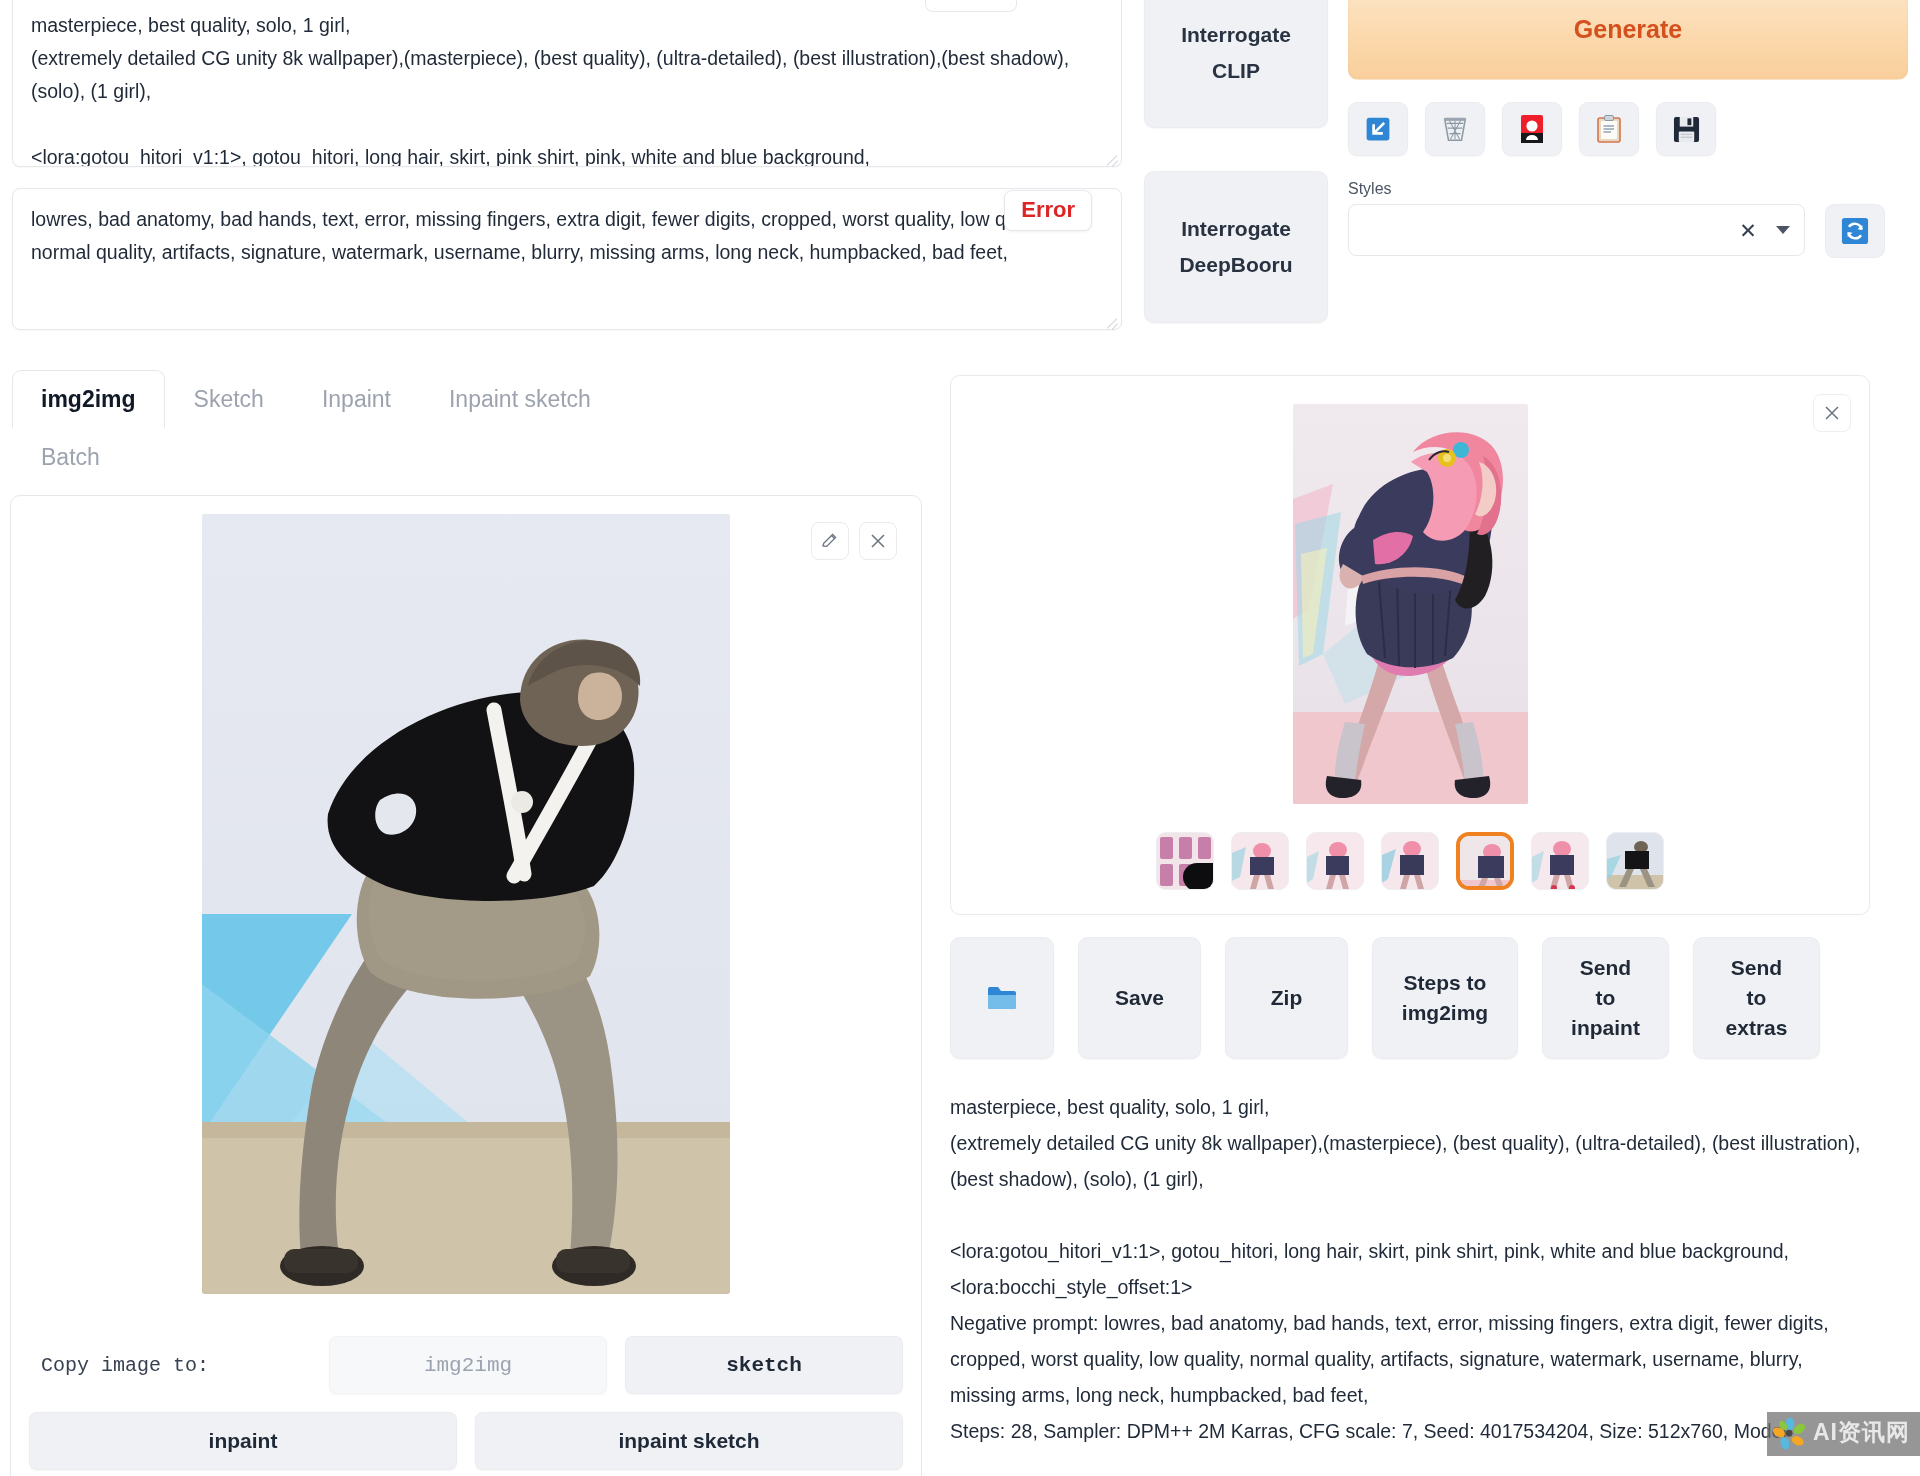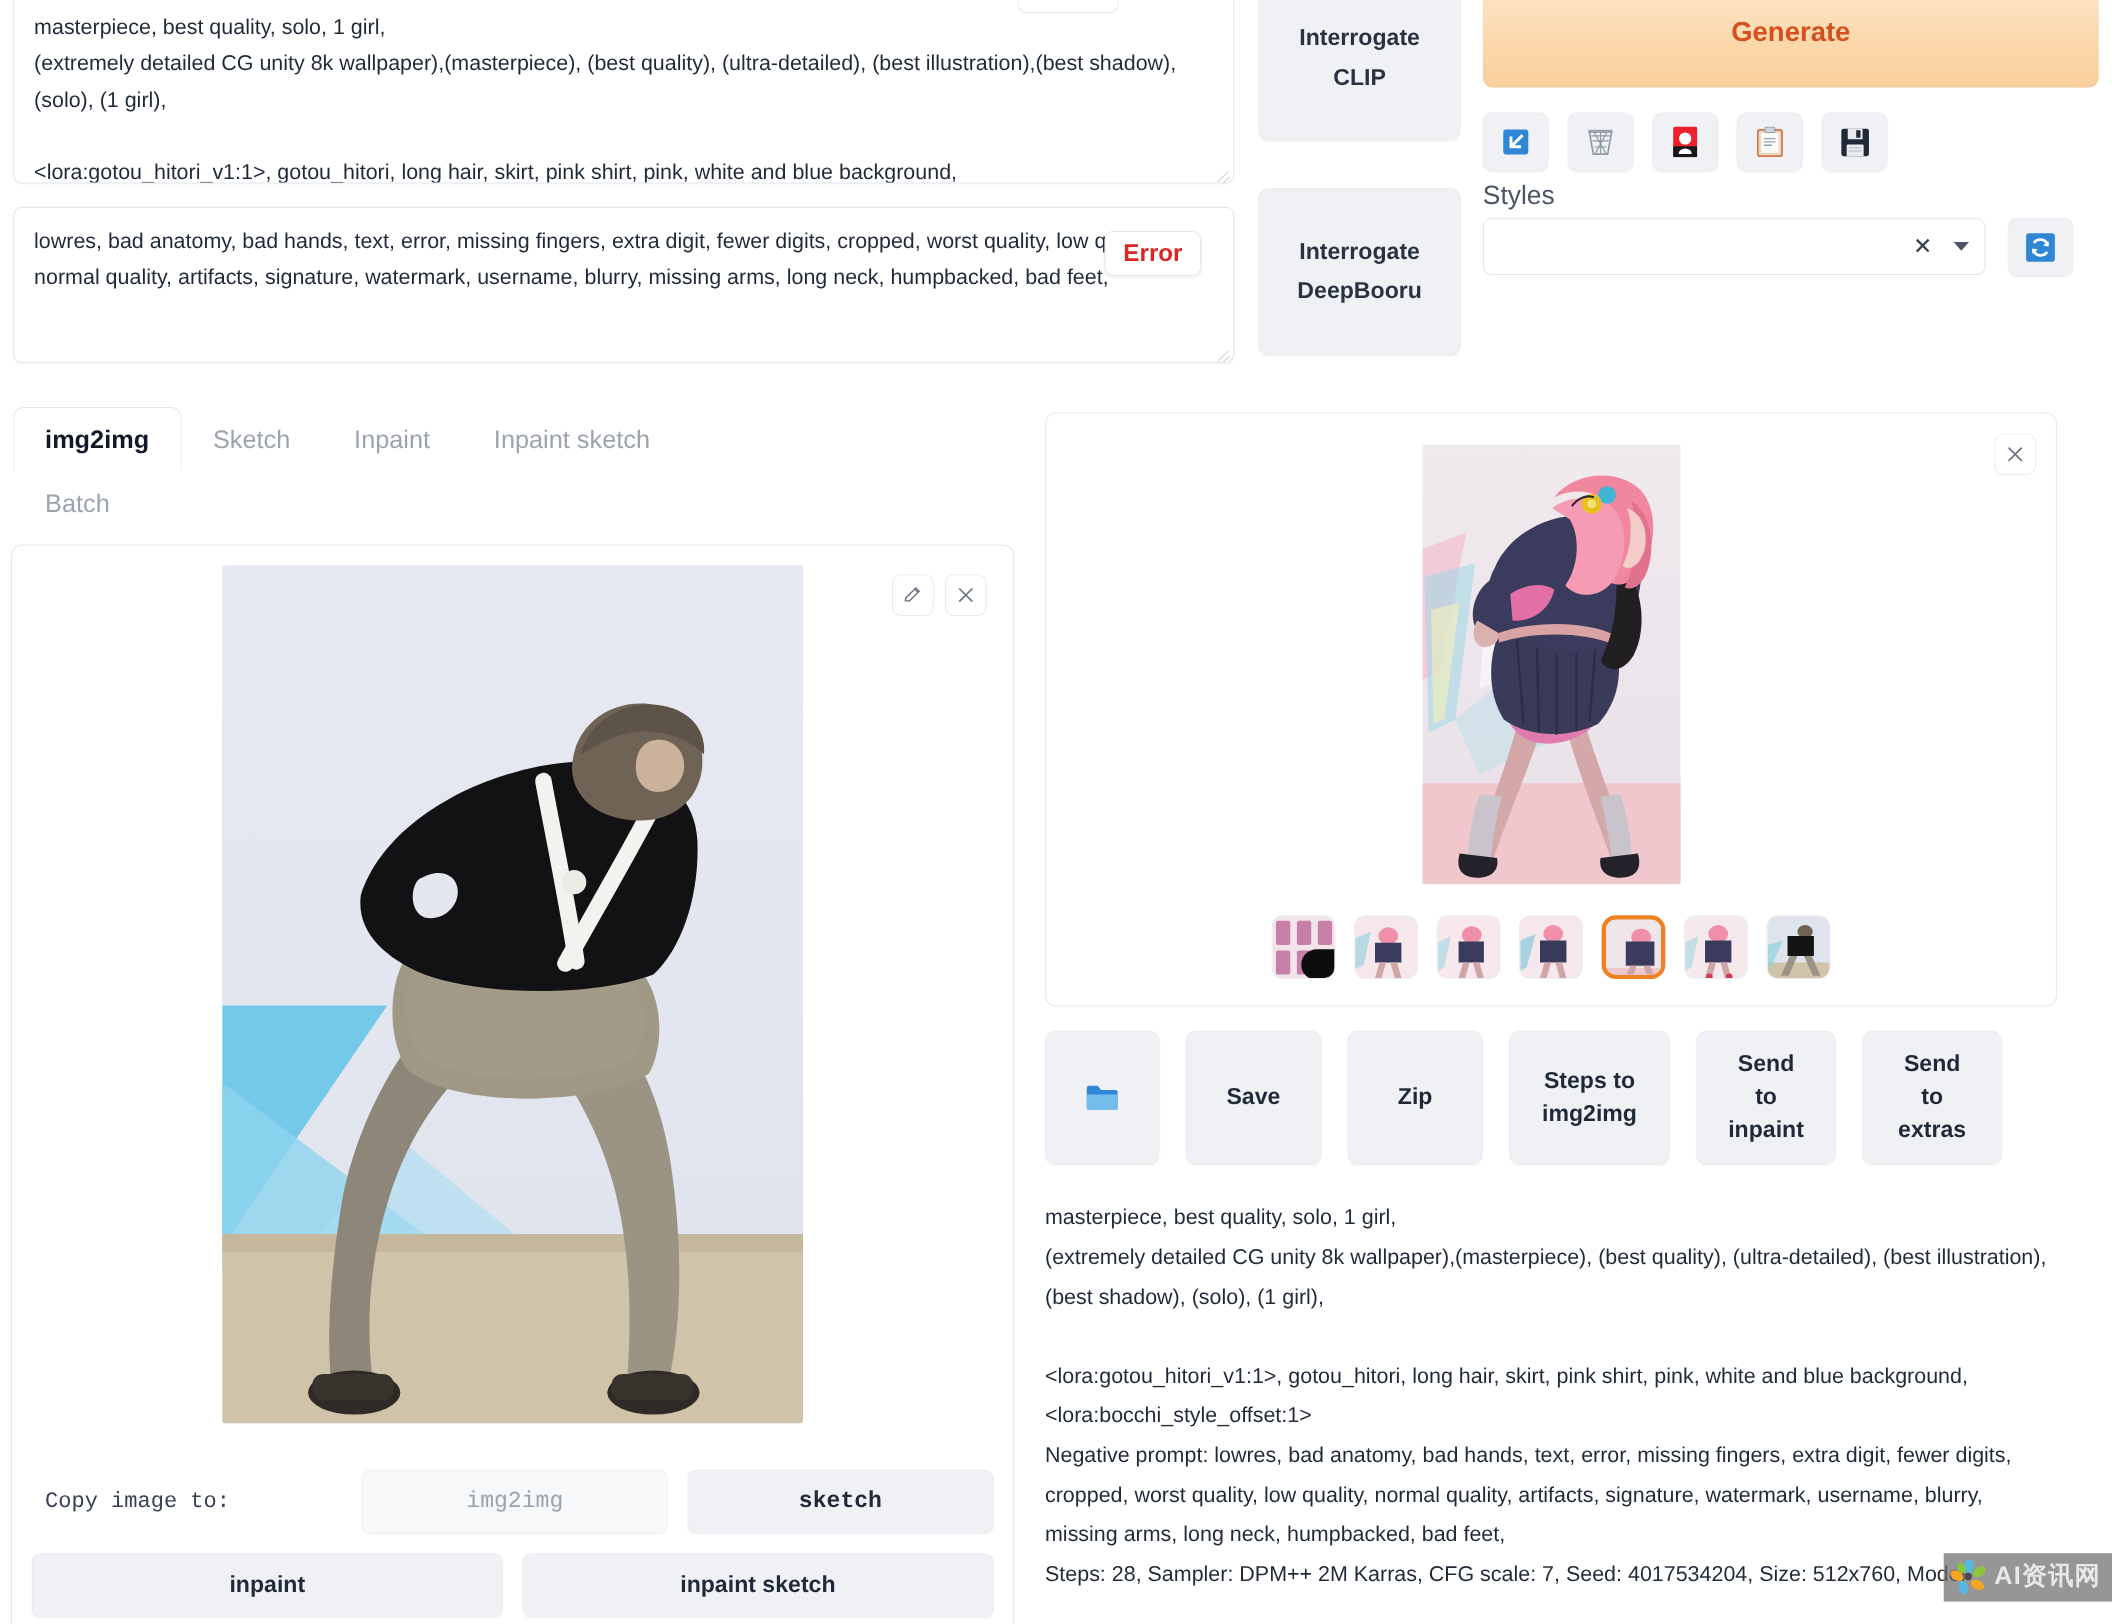--- a/index.html
+++ b/index.html
@@ -58,21 +58,20 @@
     right: 30px; top: 190px;
     background: #ffffff;
     border: 1px solid #e5e7eb;
     border-radius: 8px;
     padding: 6px 16px 7px 16px;
     color: #dc2626;
     font-size: 22px;
     font-weight: 700;
     box-shadow: 0 1px 3px rgba(0,0,0,.06);
     z-index: 20;
-    margin-top: 20px;
   }
 
   
   .token-chip {
     position: absolute;
     right: 105px; top: -18px;
     width: 92px; height: 30px;
     background:#ffffff;
     border:1px solid #e5e7eb;
     border-bottom-left-radius: 8px; border-bottom-right-radius: 8px;
@@ -127,22 +126,22 @@
   .icon-btn {
     width: 60px; height: 54px;
     background: #f0f1f4;
     border: 1px solid rgba(0,0,0,0.02);
     border-radius: 9px;
     display: flex; align-items:center; justify-content:center;
     cursor: pointer;
     box-shadow: 0 1px 2px rgba(0,0,0,.04);
   }
   .styles-label {
-    margin-top: 8px;
-    font-size: 24px;
+    margin-top: 24px;
+    font-size: 16px;
     color: #4b5563;
   }
   .styles-row { display:flex; align-items:flex-start; gap: 20px; margin-top: 6px;}
   .styles-field {
     width: 457px; height: 52px;
     background: #ffffff;
     border: 1px solid #e5e7eb;
     border-radius: 8px;
     display:flex; align-items:center; justify-content:flex-end;
     padding-right: 14px; gap: 14px;

